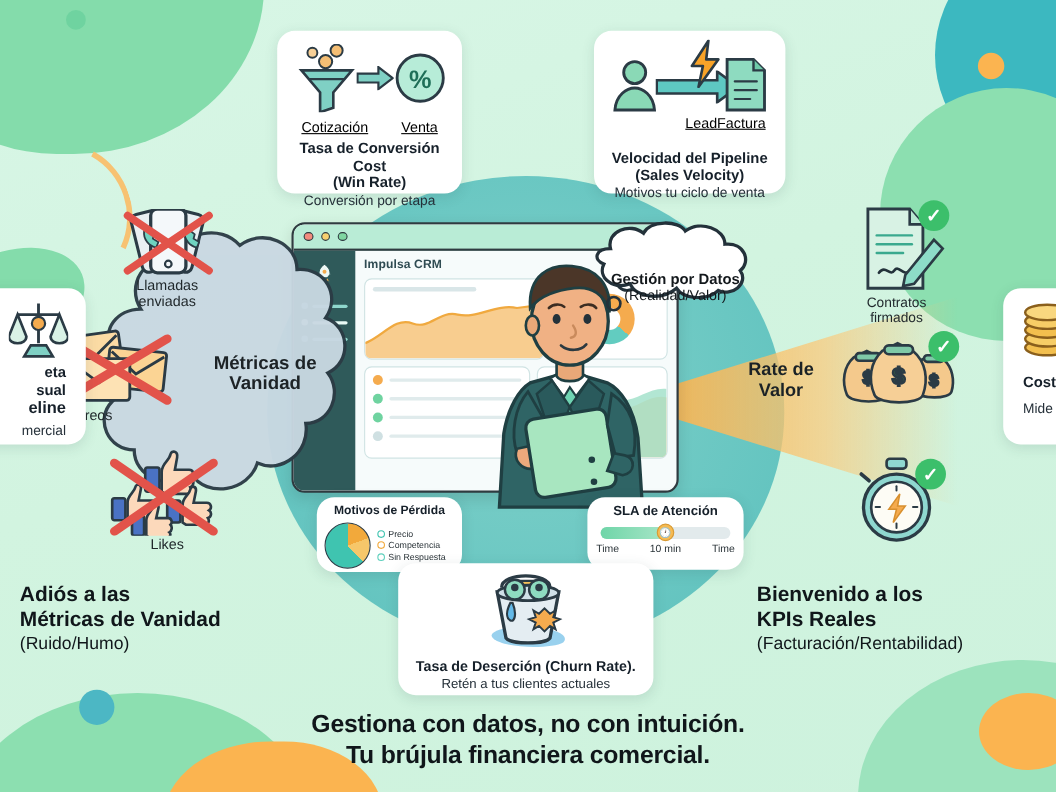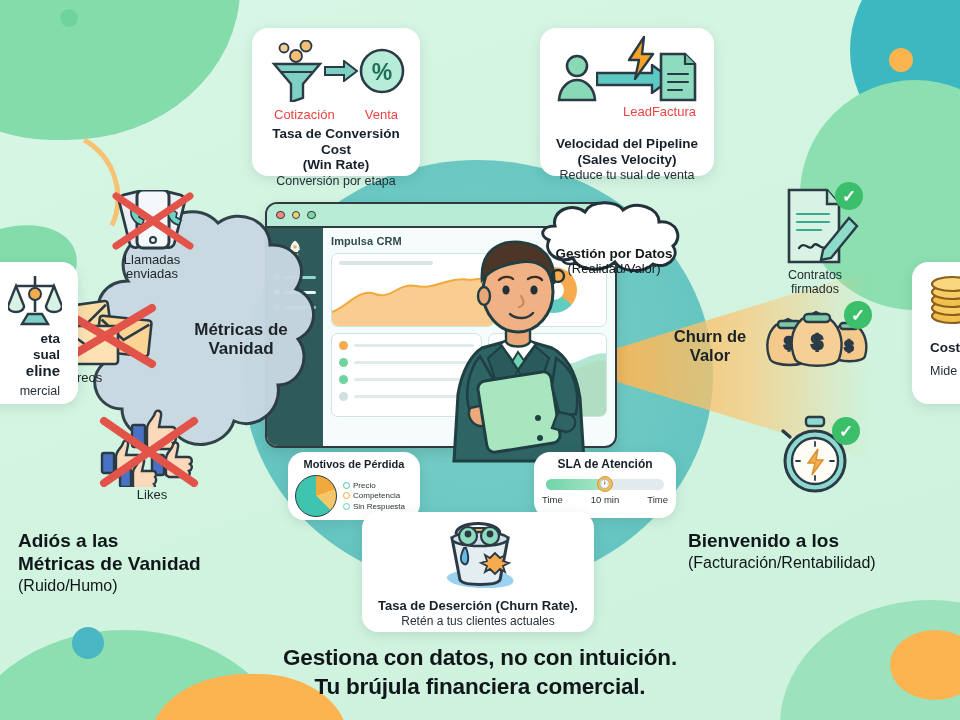--- a/index.html
+++ b/index.html
@@ -147,21 +147,21 @@
   }
 
   
   .card {
     position: absolute; background: #ffffff; border-radius: 16px;
     box-shadow: 0 3px 12px rgba(40,70,70,.13);
     padding: 10px 12px; text-align: center;
   }
   .card .c-title { font-size: 13.5px; font-weight: 700; color: #16202a; line-height: 1.16; }
   .card .c-sub { font-size: 12.5px; color: #253039; line-height: 1.2; margin-top: 1px; }
-  .card .c-lbl { font-size: 13px; color: #ef4444; }
+  .card .c-lbl { font-size: 13px; color: #000000; text-decoration: underline; }
 
   #card-winrate { left: 252px; top: 28px; width: 168px; height: 148px; }
   #card-velocity { left: 540px; top: 28px; width: 174px; height: 148px; }
   #card-meta { left: -62px; top: 262px; width: 140px; height: 142px; text-align: center; }
   #card-cost  { left: 912px; top: 262px; width: 140px; height: 142px; }
   #card-motivos { left: 288px; top: 452px; width: 132px; height: 68px; padding: 6px 7px; text-align: left; }
   #card-sla { left: 534px; top: 452px; width: 142px; height: 66px; padding: 6px 8px; }
   #card-churn { left: 362px; top: 512px; width: 232px; height: 120px; padding: 6px 8px; }
 
   
@@ -441,21 +441,21 @@
                C152 20 158 38 148 46 C156 58 140 70 128 64 C118 74 96 72 90 62
                C76 74 52 70 48 58 C32 64 18 52 24 40 C14 36 16 26 30 26 Z" fill="#ffffff" stroke="#23313a" stroke-width="3"></path>
     </svg>
     <div class="bubble-text">
       <div class="b1">Gestión por Datos</div>
       <div class="b2">(Realidad/Valor)</div>
     </div>
   </div>
 
   <div class="kpi-label">
-    <div>Churn de</div>
+    <div>Rate de</div>
     <div>Valor</div>
   </div>
 
   <div class="right-item" style="left:765px; top:188px; width:100px;">
     <div style="position:relative;height:78px;">
       <svg width="100" height="78" viewBox="0 0 100 78">
         <path d="M24 2 L62 2 L74 16 L74 74 L24 74 Z" fill="#d8f2e4" stroke="#2b3b45" stroke-width="2.6"></path>
         <path d="M62 2 L62 16 L74 16" fill="#b9e7d2" stroke="#2b3b45" stroke-width="2.4"></path>
         <g stroke="#3aa98e" stroke-width="2.2" stroke-linecap="round">
           <line x1="32" y1="26" x2="64" y2="26"></line>
@@ -572,21 +572,21 @@
           </g>
         </svg>
       </div>
     </div>
     <div style="display:flex;justify-content:flex-end;padding:0 6px;">
       <span class="c-lbl">Lead</span>
       <span class="c-lbl">Factura</span>
     </div>
     <div class="c-title" style="margin-top:17px;">Velocidad del Pipeline</div>
     <div class="c-title">(Sales Velocity)</div>
-    <div class="c-sub">Reduce tu sual de venta</div>
+    <div class="c-sub">Motivos tu ciclo de venta</div>
   </div>
 
   <div class="card" id="card-meta">
     <div style="display:flex;justify-content:flex-end;padding-right:4px;">
       <svg width="54" height="56" viewBox="0 0 54 56">
         <line x1="27" y1="4" x2="27" y2="40" stroke="#2b3b45" stroke-width="2.6"></line>
         <path d="M8 14 L46 14" stroke="#2b3b45" stroke-width="2.6"></path>
         <path d="M8 14 L0 34 C0 42 16 42 16 34 Z" fill="#d9f2e6" stroke="#2b3b45" stroke-width="2.4"></path>
         <path d="M46 14 L38 34 C38 42 54 42 54 34 Z" fill="#d9f2e6" stroke="#2b3b45" stroke-width="2.4"></path>
         <circle cx="27" cy="22" r="6" fill="#f5ab4e" stroke="#2b3b45" stroke-width="2"></circle>
@@ -675,20 +675,21 @@
   </div>
 
   <div class="headline" id="headline-left">
     <div class="h1">Adiós a las</div>
     <div class="h1">Métricas de Vanidad</div>
     <div class="h2">(Ruido/Humo)</div>
   </div>
 
   <div class="headline" id="headline-right">
     <div class="h1">Bienvenido a los</div>
+    <div class="h1">KPIs Reales</div>
     <div class="h2">(Facturación/Rentabilidad)</div>
   </div>
 
   <div id="footer-slogan">
     <div>Gestiona con datos, no con intuición.</div>
     <div>Tu brújula financiera comercial.</div>
   </div>
 
 </div>
 

